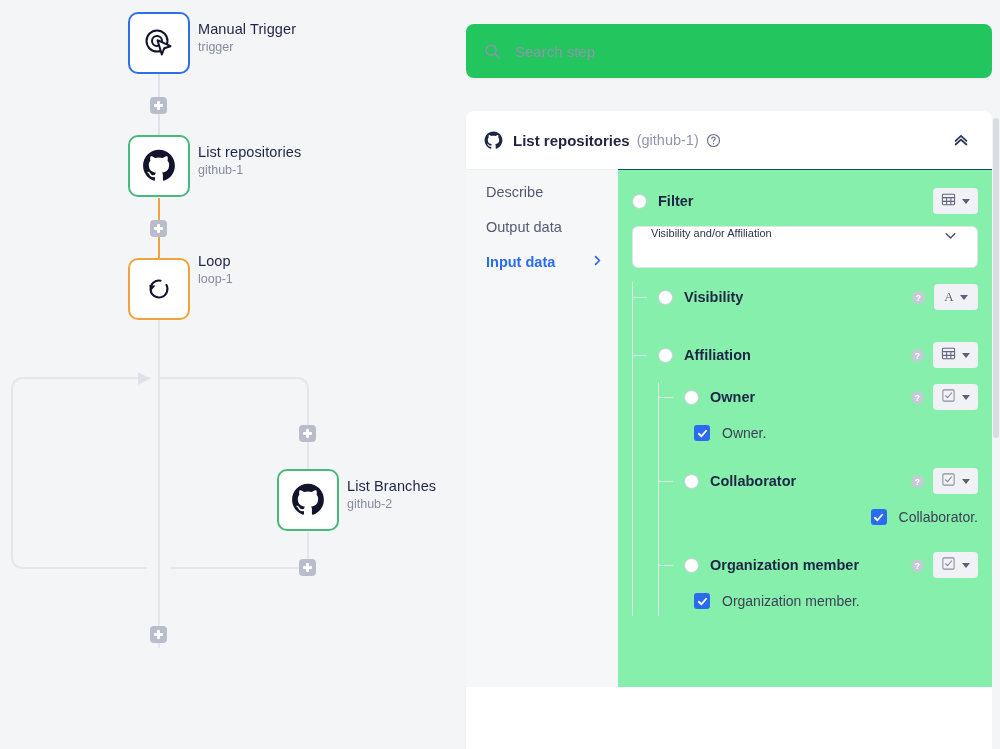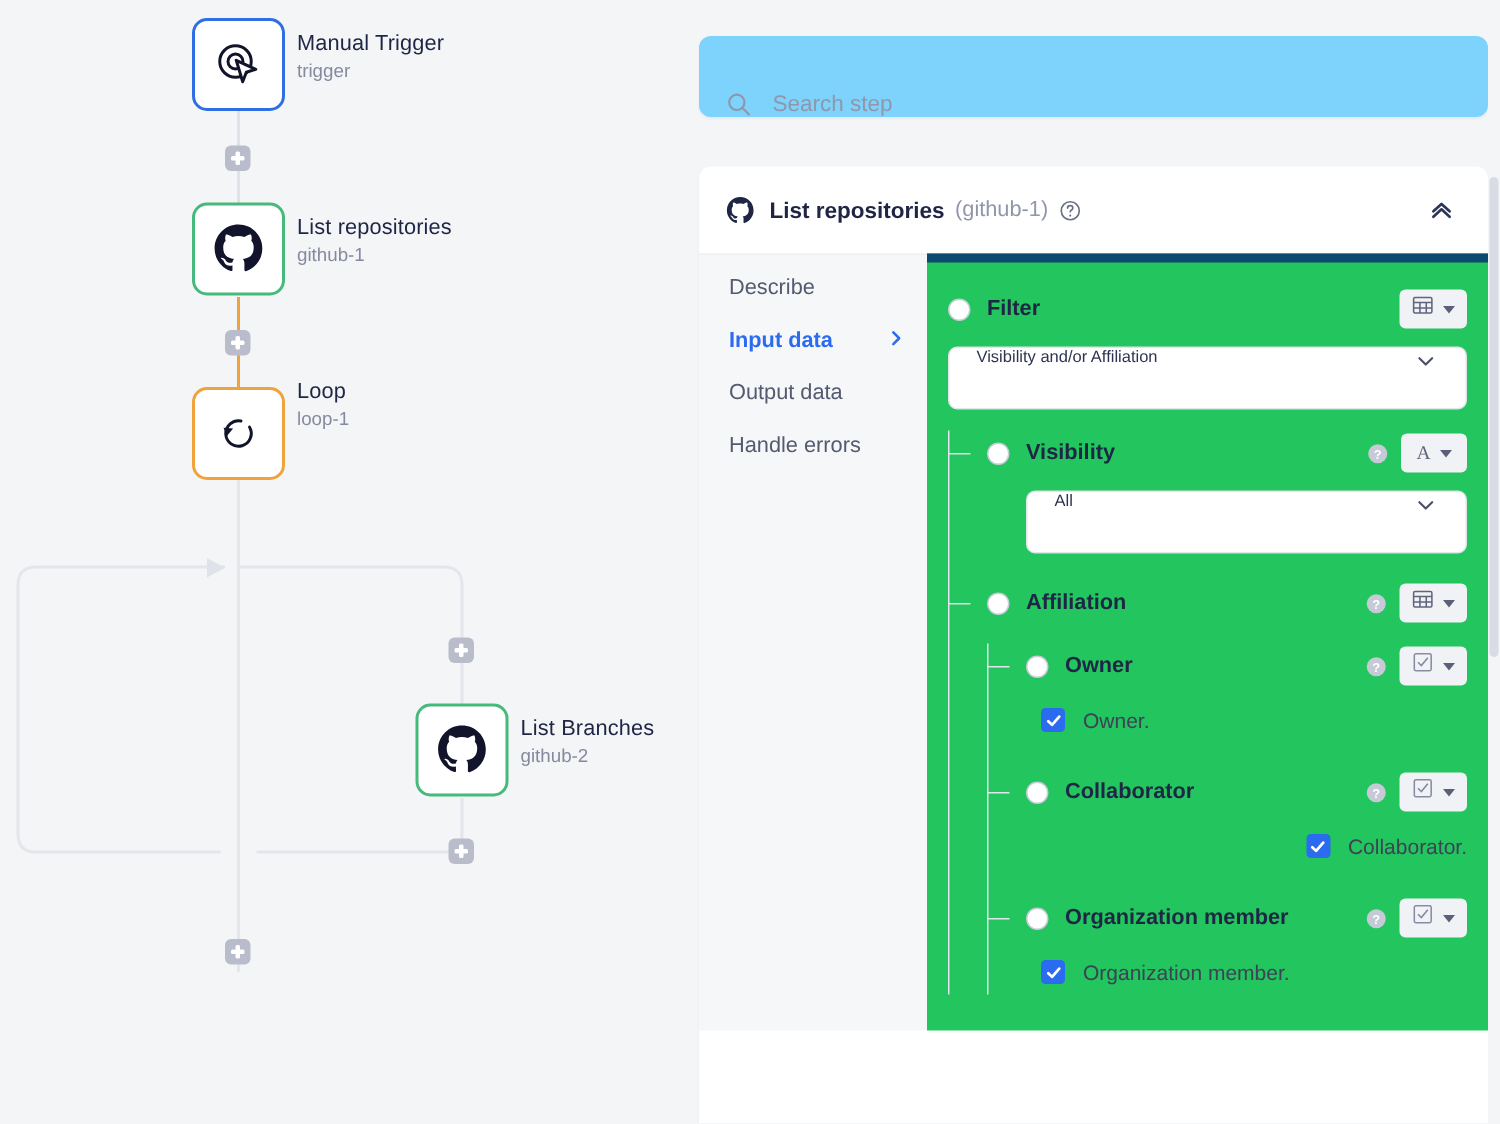--- a/index.html
+++ b/index.html
@@ -58,22 +58,22 @@
   }
   .plus-btn::before { width: 9px; height: 2.6px; }
   .plus-btn::after  { width: 2.6px; height: 9px; }
 
   
   .right { position: absolute; left: 462px; top: 0; width: 538px; height: 749px; }
 
   .searchbar {
     position: absolute; left: 4px; top: 24px;
     width: 526px; height: 54px;
-    background: #7dd3fc; border-radius: 8px;
-    display: flex; align-items: flex-end;
+    background: #22c55e; border-radius: 8px;
+    display: flex; align-items: center;
     padding: 0 18px;
     box-shadow: 0 1px 2px rgba(20,24,60,.05);
   }
   .search-icon { margin-right: 14px; display: flex; }
   .search-input {
     border: none; outline: none; background: transparent;
     font-family: "Liberation Sans", sans-serif;
     font-size: 15px; color: #3d4256; width: 100%;
   }
   .search-input::placeholder { color: #9096ab; }
@@ -116,24 +116,24 @@
   }
   .tab {
     height: 35px; display: flex; align-items: flex-start;
     padding-left: 20px; padding-right: 14px;
     font-size: 14.5px; color: #545a70; cursor: pointer;
   }
   .tab.active { color: #2b6bf0; font-weight: 700; }
   .tab .tab-chev { margin-left: auto; display: flex; }
 
   .form {
-    flex: 1; border-top: 6px solid #0c4a6e;
+    flex: 1; border-top: 1px solid #0c4a6e;
     padding: 16px 14px 0 14px;
     overflow: hidden; position: relative;
-    background: #22c55e;
+    background: #86efac;
   }
 
   .row {
     display: flex; align-items: center;
     min-height: 30px;
   }
   .radio {
     width: 15px; height: 15px; border-radius: 50%;
     border: 1.6px solid #c9ccd8; background: #fff;
     flex: 0 0 15px; cursor: pointer;
@@ -317,33 +317,30 @@
         </span>
       </div>
 
 
       <div class="step-body">
 
         <div class="tabs">
           <div class="tab">
             <span>Describe</span>
           </div>
+          <div class="tab">
+            <span>Output data</span>
+          </div>
           <div class="tab active">
             <span>Input data</span>
             <span class="tab-chev">
               <svg width="13" height="13" viewBox="0 0 20 20" fill="none" stroke="#2b6bf0" stroke-width="2.6" stroke-linecap="round" stroke-linejoin="round">
                 <polyline points="7,4 13,10 7,16"></polyline>
               </svg>
             </span>
-          </div>
-          <div class="tab">
-            <span>Output data</span>
-          </div>
-          <div class="tab">
-            <span>Handle errors</span>
           </div>
         </div>
 
         <div class="form">
 
           <div class="row">
             <span class="radio"></span>
             <span class="row-label">Filter</span>
             <span class="row-tools">
               <span class="typepill">
@@ -385,28 +382,20 @@
                 </span>
                 <span class="typepill">
                   <span class="glyph-a">A</span>
                   <span class="caret"></span>
                 </span>
               </span>
             </div>
 
             <div class="gap-10"></div>
 
-            <div class="select-box" style="margin-left:26px;">
-              <span>All</span>
-              <span class="chev">
-                <svg width="17" height="17" viewBox="0 0 20 20" fill="none" stroke="#4a5069" stroke-width="1.7" stroke-linecap="round" stroke-linejoin="round">
-                  <polyline points="5,8 10,13 15,8"></polyline>
-                </svg>
-              </span>
-            </div>
 
             <div class="gap-18"></div>
 
             <div class="row tick">
               <span class="radio"></span>
               <span class="row-label">Affiliation</span>
               <span class="row-tools">
                 <span class="qmark">
                   <svg width="15" height="15" viewBox="0 0 20 20">
                     <circle cx="10" cy="10" r="8.5" fill="#c6c9d6"></circle>

